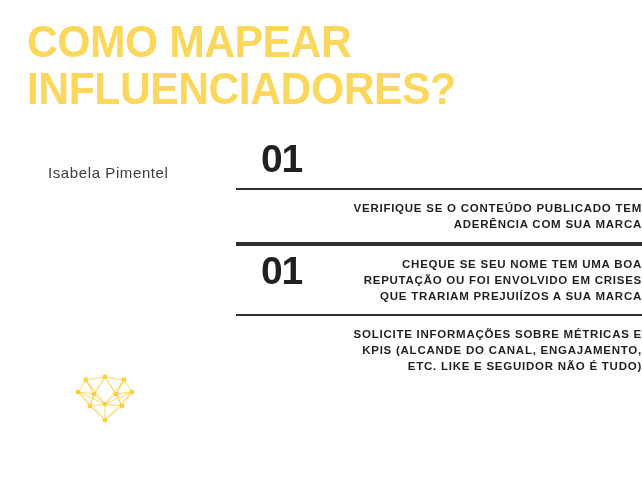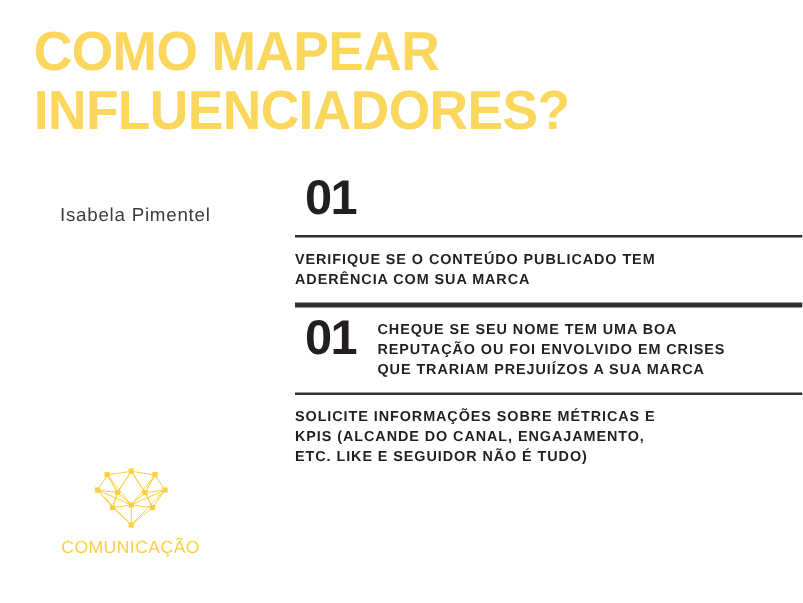--- a/index.html
+++ b/index.html
@@ -61,20 +61,21 @@
     position: absolute;
     left: 236px;
     top: 134px;
     width: 406px;
   }
   .list-item {
     display: flex;
     align-items: flex-start;
     padding-top: 6px;
     padding-bottom: 10px;
+    text-align: right;
   }
   .divider {
     height: 2px;
     background: #2f2f2f;
     width: 100%;
   }
   .item-number {
     flex: 0 0 auto;
     width: 66px;
     font-family: "Liberation Sans", sans-serif;
@@ -203,16 +204,15 @@
         <rect x="57.9" y="21.9" width="4.2" height="4.2"></rect>
         <rect x="3.9" y="21.9" width="4.2" height="4.2"></rect>
         <rect x="19.9" y="23.9" width="4.2" height="4.2"></rect>
         <rect x="41.9" y="23.9" width="4.2" height="4.2"></rect>
         <rect x="30.9" y="33.9" width="4.2" height="4.2"></rect>
         <rect x="15.9" y="35.9" width="4.2" height="4.2"></rect>
         <rect x="47.9" y="35.9" width="4.2" height="4.2"></rect>
         <rect x="30.9" y="49.9" width="4.2" height="4.2"></rect>
       </g>
     </svg>
-    <span class="logo-word-1">COMUNICAÇÃO</span>
   </div>
 
 </div>
 
 </body></html>

